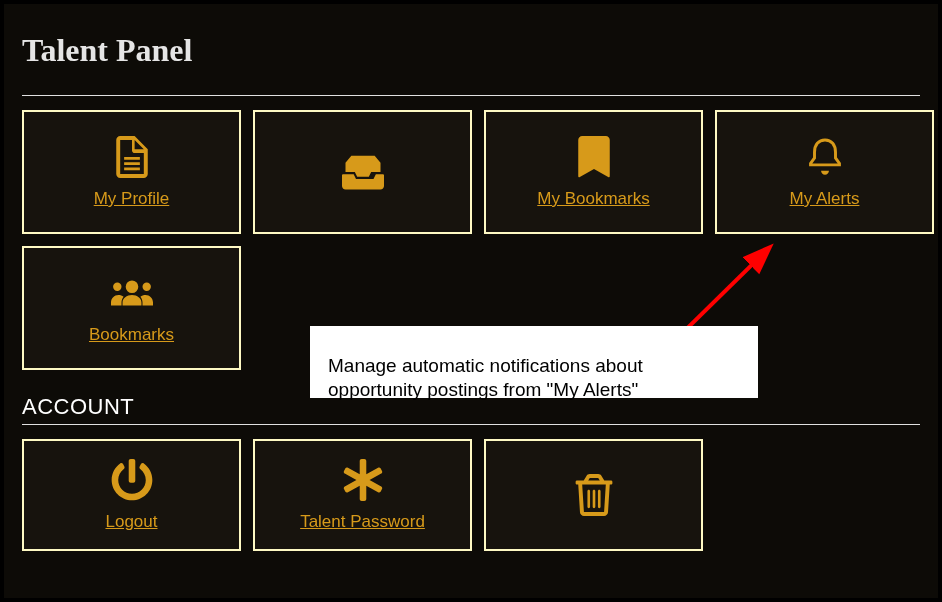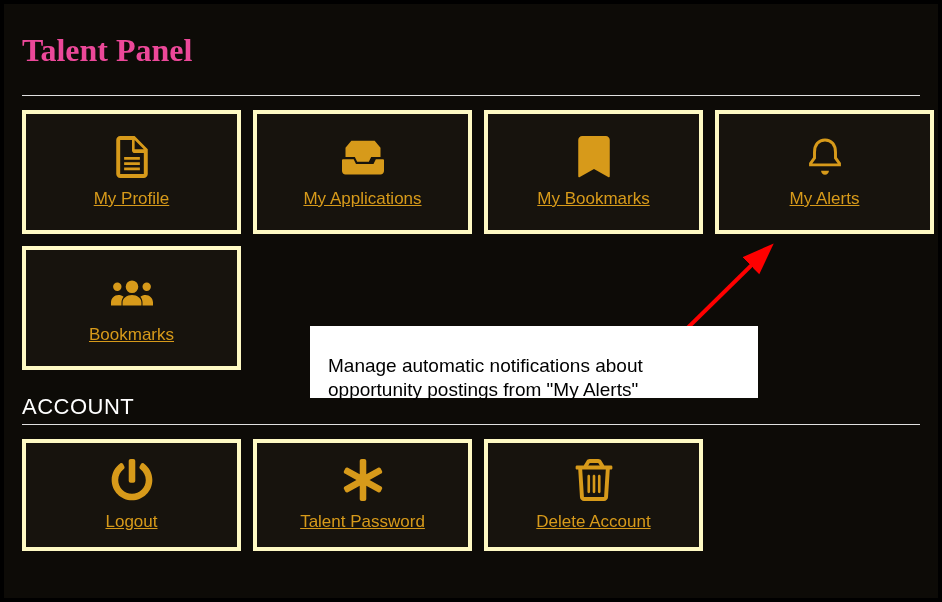--- a/index.html
+++ b/index.html
@@ -17,21 +17,21 @@
     height: 594px;
     background: #0d0b07;
     position: relative;
     box-sizing: border-box;
     padding: 18px 18px 0 18px;
   }
   .title {
     font-family: Georgia, "Times New Roman", serif;
     font-weight: 700;
     font-size: 32px;
-    color: #ec4899;
+    color: #e5e5e5;
     margin: 10px 0 26px 0;
   }
   .section-heading {
     font-family: "Segoe UI", Arial, sans-serif;
     font-size: 22px;
     letter-spacing: 0.5px;
     color: #ffffff;
     margin: 24px 0 4px 0;
     font-weight: 400;
   }
@@ -41,21 +41,21 @@
     margin: 4px 0 14px 0;
   }
   .grid {
     display: grid;
     grid-template-columns: repeat(4, 219px);
     grid-auto-rows: 124px;
     gap: 12px;
   }
   .tile {
     background: #17130d;
-    border: 4px solid #fef9c3;
+    border: 2px solid #fef9c3;
     display: flex;
     flex-direction: column;
     align-items: center;
     justify-content: center;
     gap: 10px;
     cursor: pointer;
     box-sizing: border-box;
   }
   .tile .icon {
     color: #d79a1a;
@@ -129,21 +129,20 @@
       </span>
       <span class="label">My Profile</span>
     </div>
 
     <div class="tile">
       <span class="icon">
         <svg viewBox="0 0 576 512">
             <path fill="currentColor" d="M560 288h-96l-32 64H192l-32-64H16c-8.8 0-16 7.2-16 16v144c0 26.5 21.5 48 48 48h480c26.5 0 48-21.5 48-48V304c0-8.8-7.2-16-16-16zM528 128L448 32H128L48 128v128h128l32 64h160l32-64h128V128z"></path>
           </svg>
       </span>
-      <span class="label">My Applications</span>
     </div>
 
     <div class="tile">
       <span class="icon">
         <svg viewBox="0 0 384 512">
             <path fill="currentColor" d="M0 48C0 21.5 21.5 0 48 0h288c26.5 0 48 21.5 48 48v441.4c0 10-11.3 15.8-19.4 10L192 402.1 19.4 499.4C11.3 505.2 0 499.4 0 489.4V48z"></path>
           </svg>
       </span>
       <span class="label">My Bookmarks</span>
     </div>
@@ -191,21 +190,20 @@
       </span>
       <span class="label">Talent Password</span>
     </div>
 
     <div class="tile">
       <span class="icon">
         <svg viewBox="0 0 448 512">
             <path fill="currentColor" d="M432 80h-82.4l-34-56.7C308.4 8.8 292.6 0 275.6 0H172.4c-17 0-32.8 8.8-39.9 23.3L98.4 80H16C7.2 80 0 87.2 0 96v16c0 8.8 7.2 16 16 16h16l21.2 339c1.6 25.3 22.6 45 47.9 45h245.8c25.3 0 46.3-19.7 47.9-45L416 128h16c8.8 0 16-7.2 16-16V96c0-8.8-7.2-16-16-16zM172.4 48h103.2l19.2 32H153.2l19.2-32zM346.9 464H101.1L80 128h288l-21.1 336zM160 192c-8.8 0-16 7.2-16 16v192c0 8.8 7.2 16 16 16s16-7.2 16-16V208c0-8.8-7.2-16-16-16zm64 0c-8.8 0-16 7.2-16 16v192c0 8.8 7.2 16 16 16s16-7.2 16-16V208c0-8.8-7.2-16-16-16zm64 0c-8.8 0-16 7.2-16 16v192c0 8.8 7.2 16 16 16s16-7.2 16-16V208c0-8.8-7.2-16-16-16z"></path>
           </svg>
       </span>
-      <span class="label">Delete Account</span>
     </div>
 
   </div>
 
   <svg class="arrow" viewBox="0 0 120 120">
     <defs>
       <marker id="ah" markerWidth="8" markerHeight="8" refX="6" refY="3" orient="auto">
         <polygon points="0 0, 8 3, 0 6" fill="#ff0000"></polygon>
       </marker>
     </defs>

